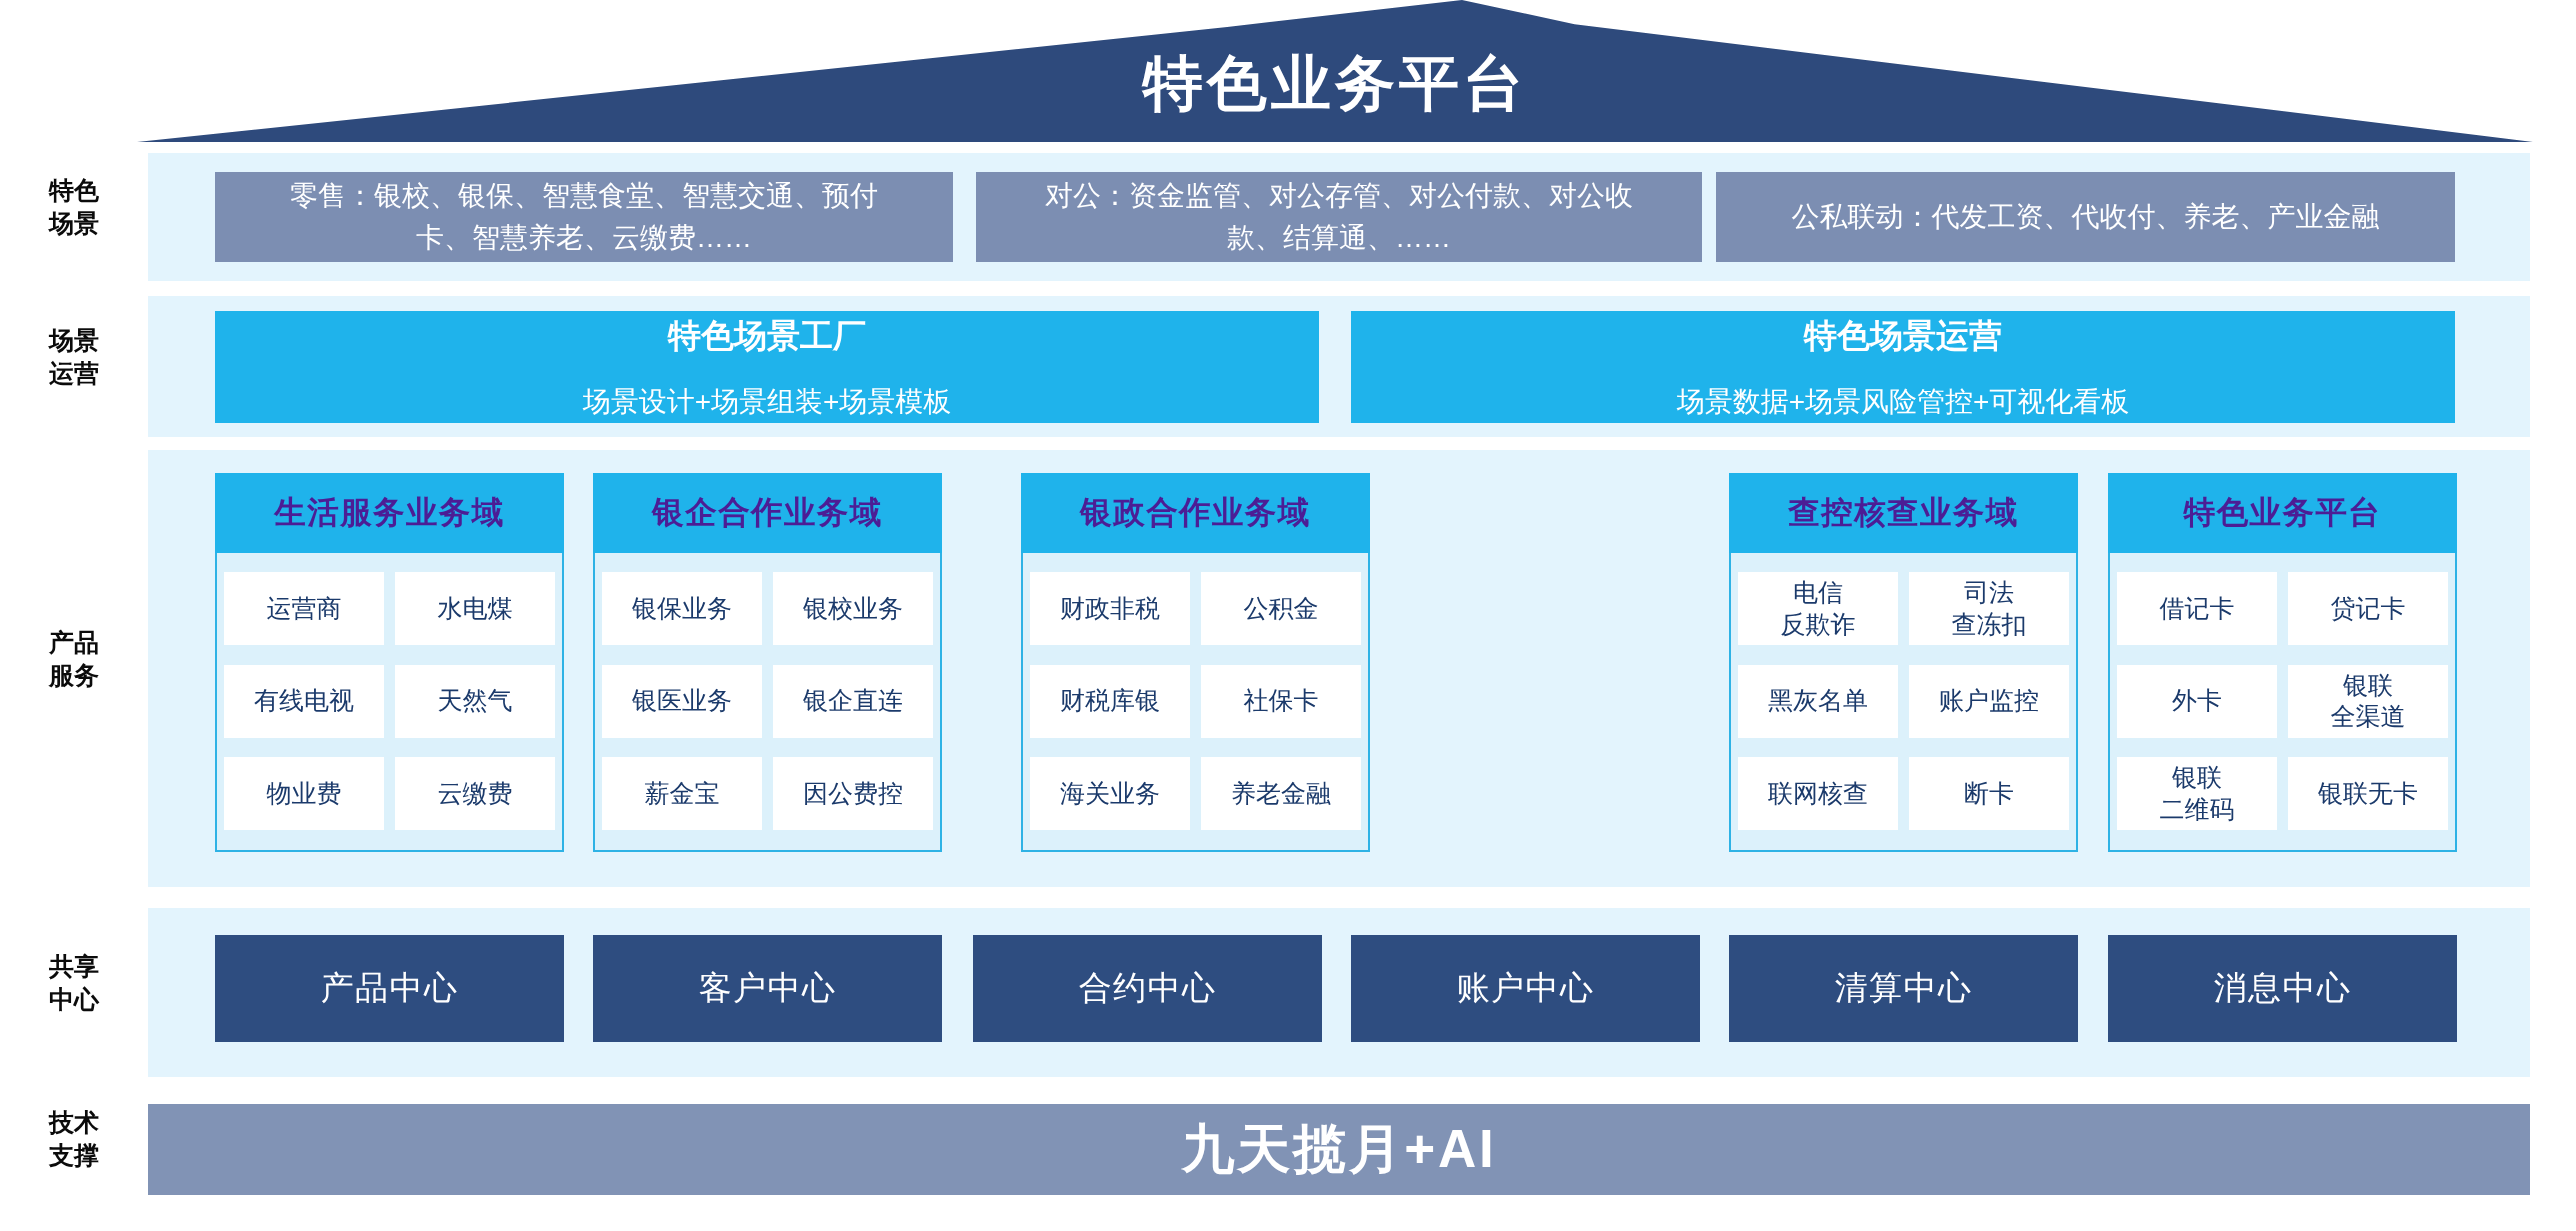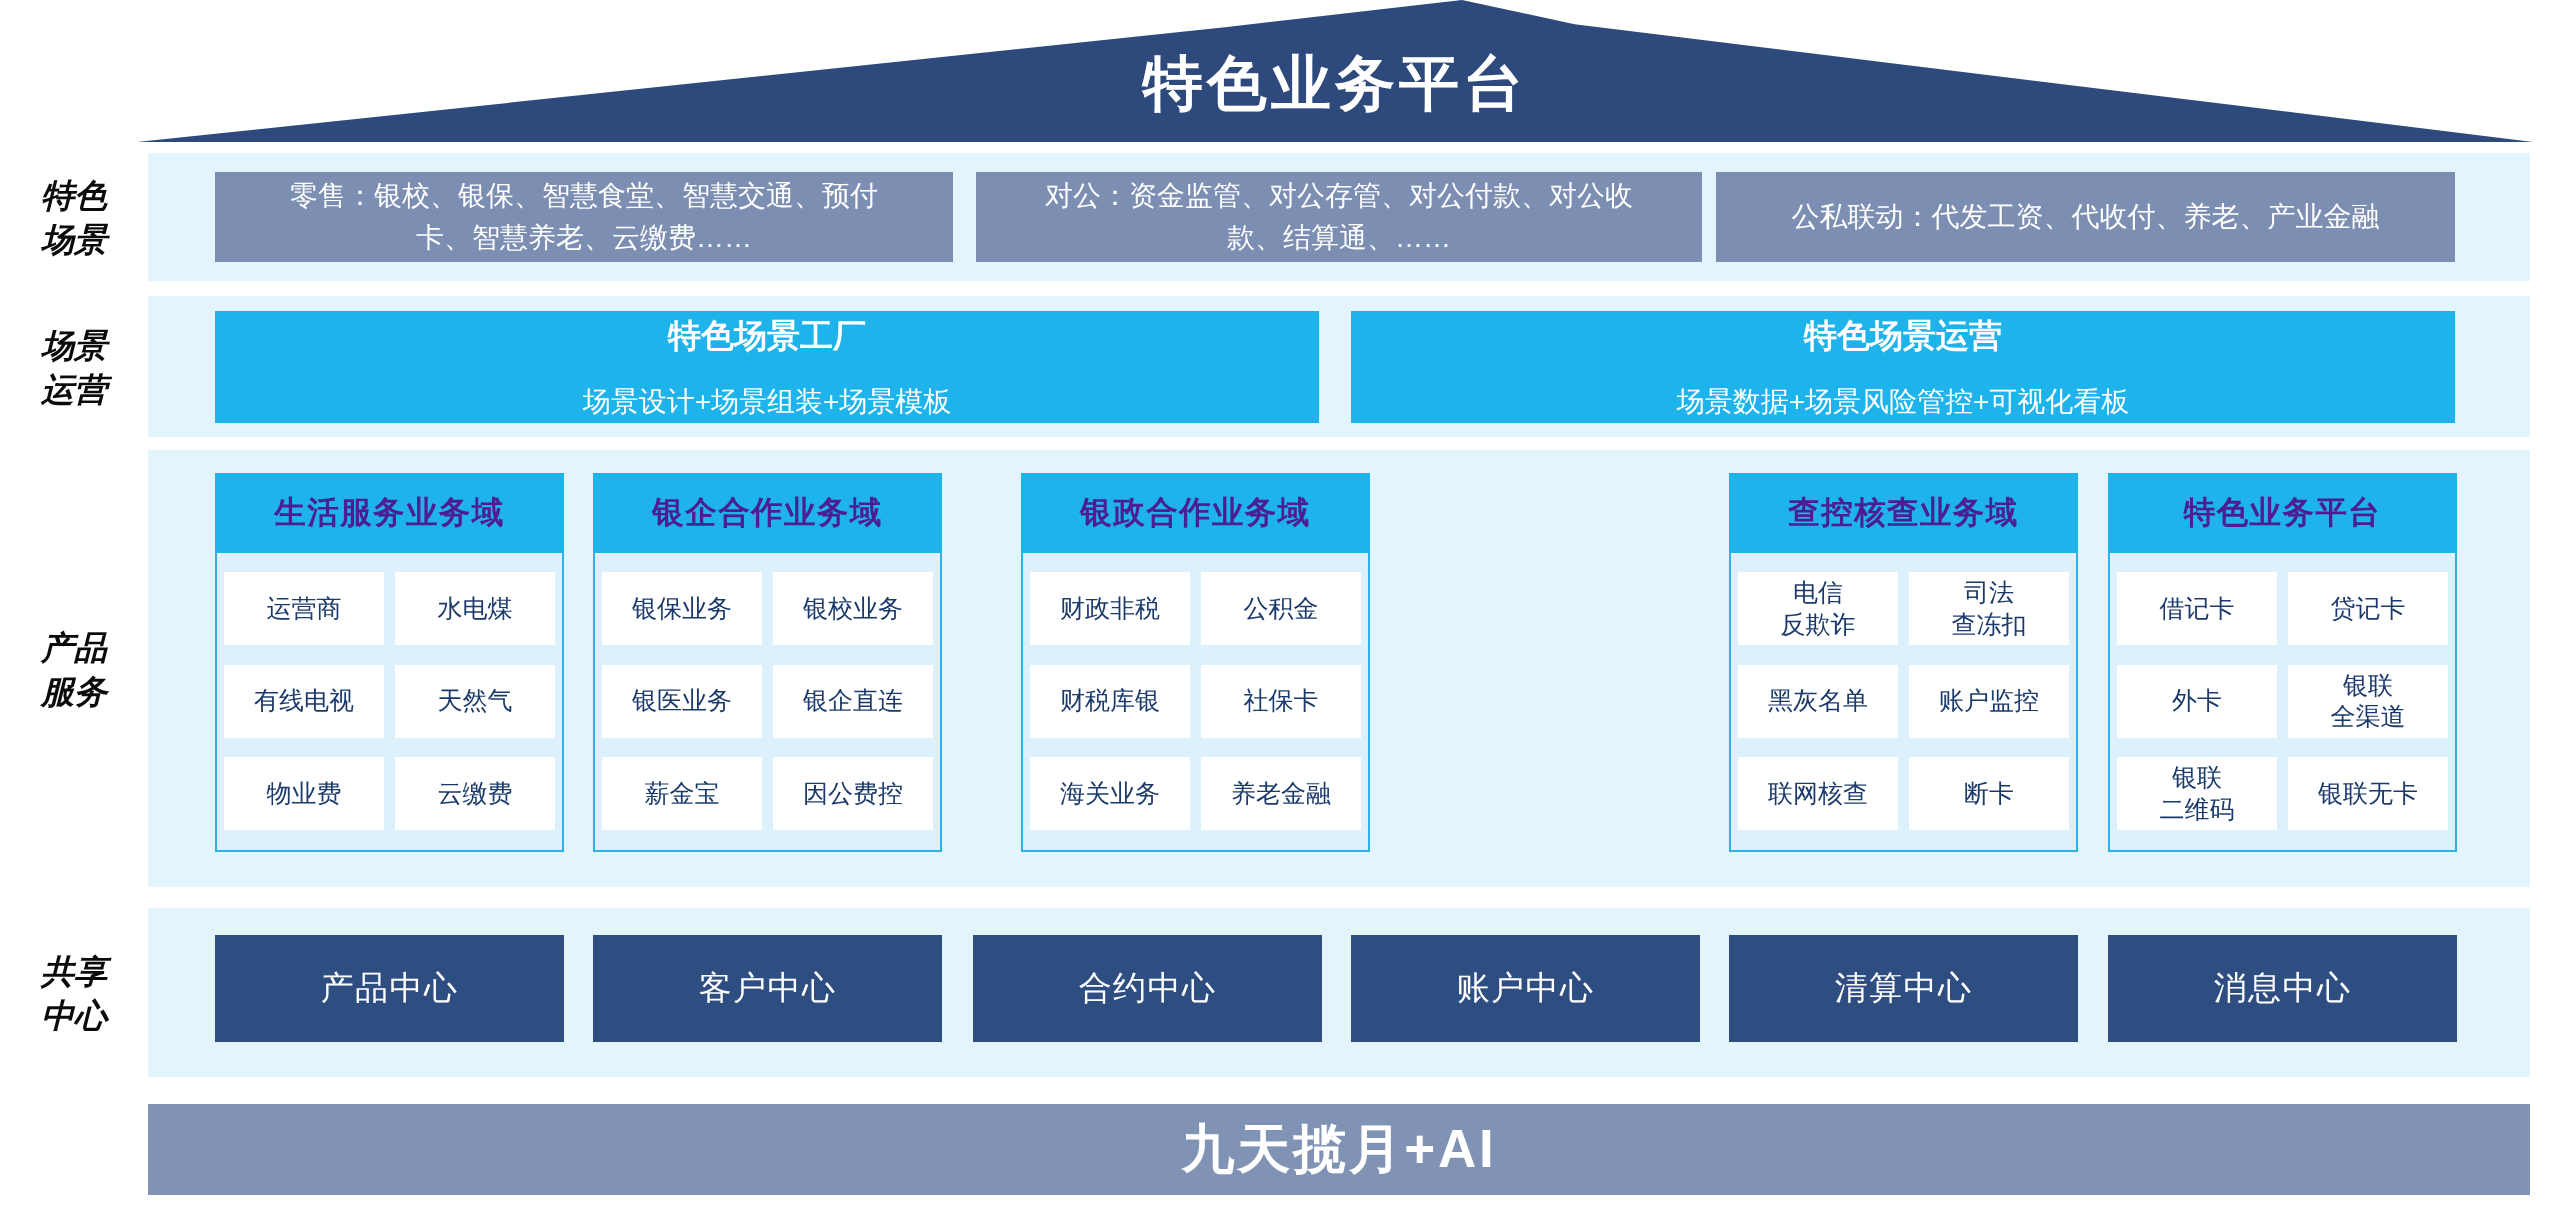--- a/index.html
+++ b/index.html
@@ -25,23 +25,22 @@
     clip-path:polygon(0% 100%, 45.5% 19%, 55.3% 0%, 60% 17%, 100% 100%);
     display:flex;align-items:center;justify-content:center;
   }
   .roof-title{
     color:#ffffff;font-size:60px;font-weight:700;letter-spacing:4.1px;
     padding-top:26px;
   }
   
   .side-label{
     position:absolute;left:0;width:148px;text-align:center;
-    font-size:33px;font-weight:700;color:#0b0b0b;line-height:1.32;
+    font-size:25px;font-weight:700;color:#0b0b0b;line-height:1.32;
     white-space:pre-line;
-    font-style:italic;
   }
   .sl-scenes{top:174px;}
   .sl-operation{top:324px;}
   .sl-products{top:626px;}
   .sl-centers{top:950px;}
   .sl-tech{top:1106px;}
   
   .band{position:absolute;left:148px;width:2382px;background:var(--band);}
   .band-scenes{top:153px;height:128px;}
   .band-operation{top:296px;height:141px;}
@@ -113,20 +112,22 @@
   </div>
 
   <div class="side-label sl-scenes">特色
 场景</div>
   <div class="side-label sl-operation">场景
 运营</div>
   <div class="side-label sl-products">产品
 服务</div>
   <div class="side-label sl-centers">共享
 中心</div>
+  <div class="side-label sl-tech">技术
+支撑</div>
 
   <div class="band band-scenes">
     <div class="scene-box scene-1">零售：银校、银保、智慧食堂、智慧交通、预付
 卡、智慧养老、云缴费……</div>
     <div class="scene-box scene-2">对公：资金监管、对公存管、对公付款、对公收
 款、结算通、……</div>
     <div class="scene-box scene-3">公私联动：代发工资、代收付、养老、产业金融</div>
   </div>
 
   <div class="band band-operation">

